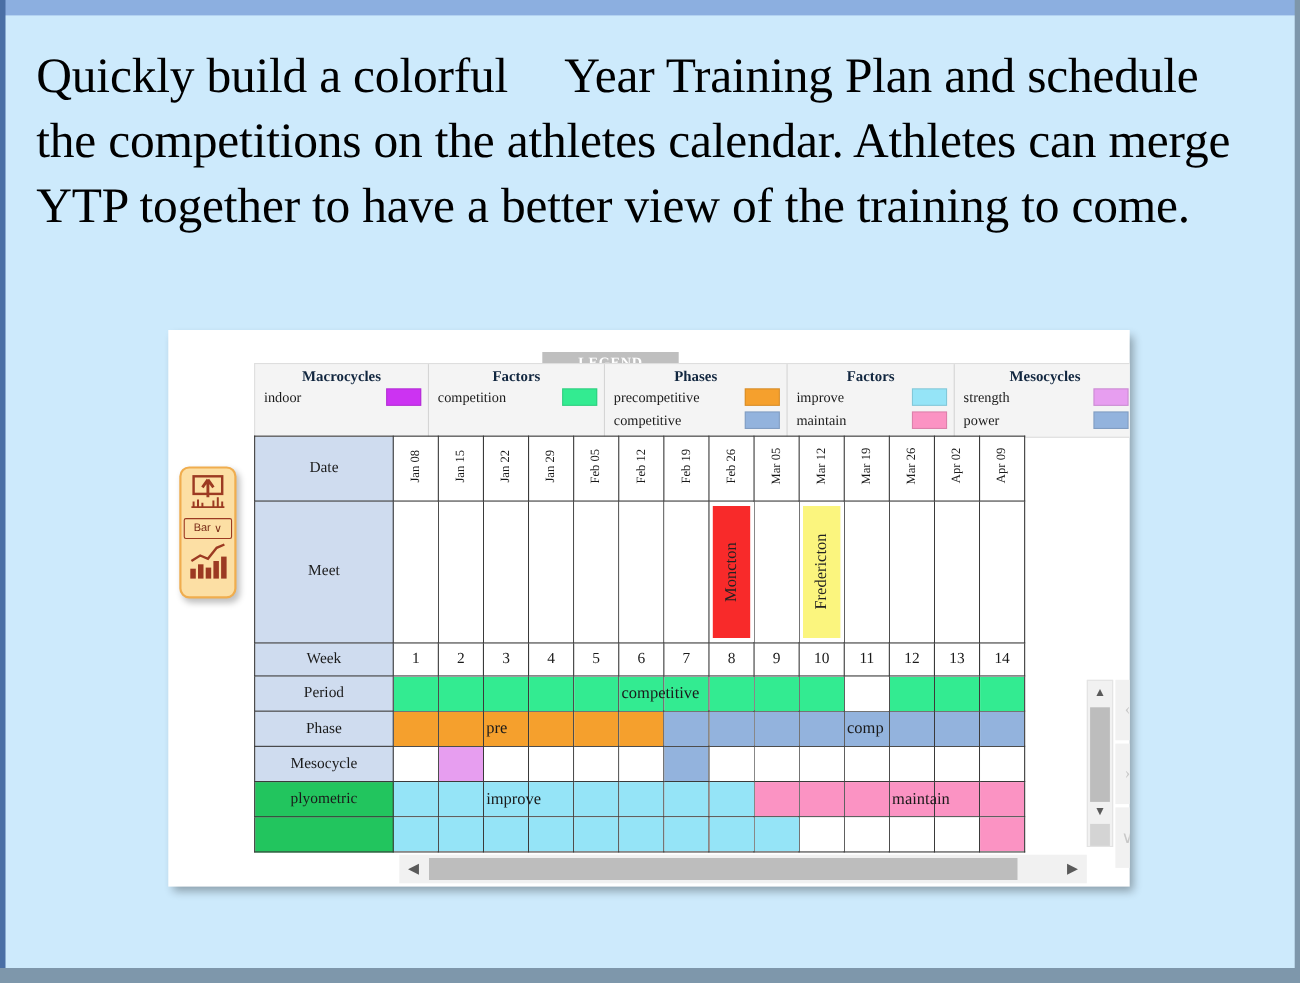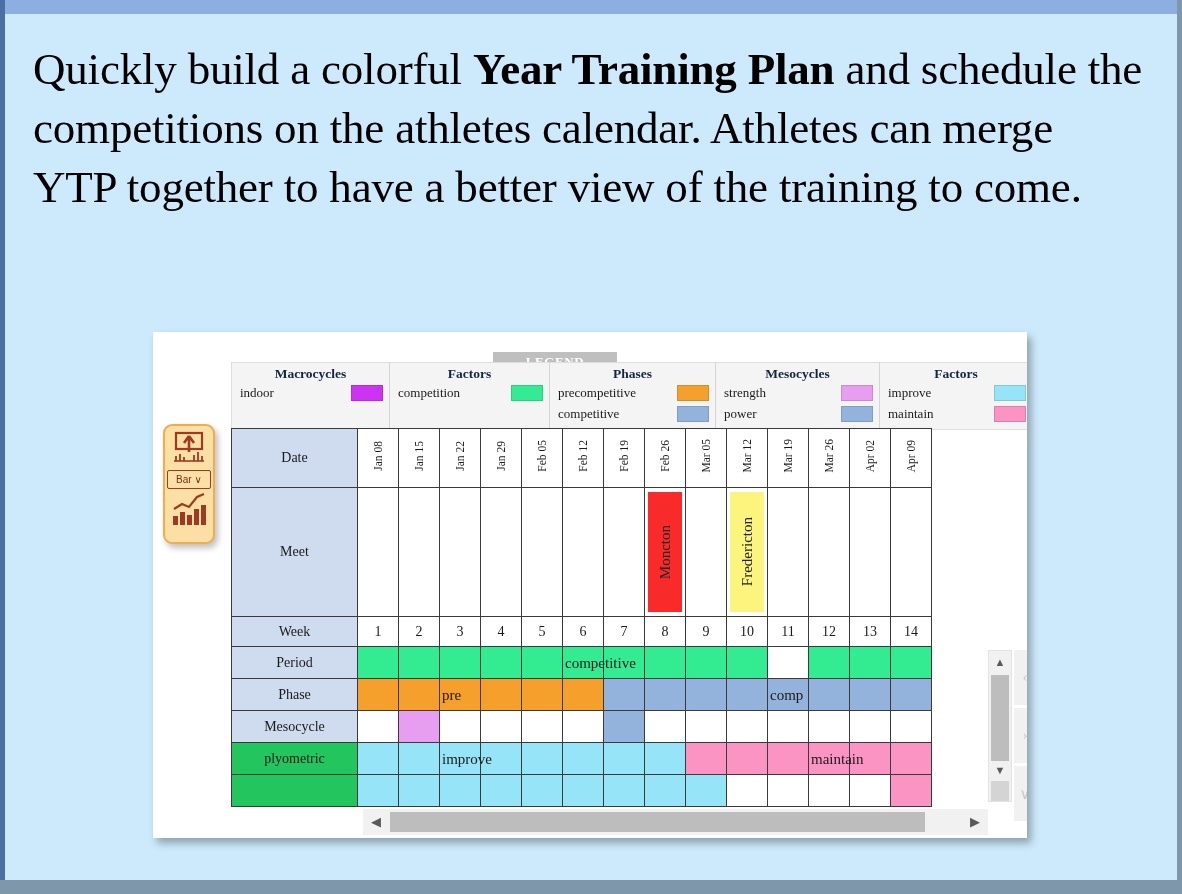--- a/index.html
+++ b/index.html
@@ -15,25 +15,25 @@
   #slide-left-edge{position:absolute;left:0;top:0;width:5px;height:894px;background:#4a6fa5;}
   #slide-right-edge{position:absolute;right:0;top:0;width:5px;height:894px;background:#7e97ab;}
 
   
   #headline{
     position:absolute;left:33px;top:40px;width:1110px;
     font-size:45px;line-height:59px;color:#000;
     font-family:"Liberation Serif", serif;
     letter-spacing:-0.2px;
   }
-  #headline b{font-weight:bold;}
+  #headline b{font-weight:normal;margin-left:40px;}
 
   
   #app-panel{
-    position:absolute;left:153px;top:332px;width:874px;height:506px;
+    position:absolute;left:153px;top:300px;width:874px;height:506px;
     background:#ffffff;
     box-shadow:4px 5px 8px rgba(0,0,0,0.32);
     overflow:hidden;
   }
 
   
   #legend-tab{
     position:absolute;left:340px;top:20px;width:124px;height:19px;
     background:#bfbfbf;color:#ffffff;
     font-size:13px;font-weight:bold;text-align:center;line-height:19px;
@@ -184,40 +184,40 @@
         <div class="legend-title">Phases</div>
         <div class="legend-row">
           <span>precompetitive</span>
           <span class="legend-swatch" style="background: rgb(245, 160, 45);"></span>
         </div>
         <div class="legend-row">
           <span>competitive</span>
           <span class="legend-swatch" style="background: rgb(147, 179, 221);"></span>
         </div>
       </div>
+      <div class="legend-group" style="width: 152px;">
+        <div class="legend-title">Factors</div>
+        <div class="legend-row">
+          <span>improve</span>
+          <span class="legend-swatch" style="background: rgb(149, 228, 247);"></span>
+        </div>
+        <div class="legend-row">
+          <span>maintain</span>
+          <span class="legend-swatch" style="background: rgb(251, 147, 195);"></span>
+        </div>
+      </div>
       <div class="legend-group" style="width: 164px;">
         <div class="legend-title">Mesocycles</div>
         <div class="legend-row">
           <span>strength</span>
           <span class="legend-swatch" style="background: rgb(231, 158, 240);"></span>
         </div>
         <div class="legend-row">
           <span>power</span>
           <span class="legend-swatch" style="background: rgb(147, 179, 221);"></span>
-        </div>
-      </div>
-      <div class="legend-group" style="width: 152px;">
-        <div class="legend-title">Factors</div>
-        <div class="legend-row">
-          <span>improve</span>
-          <span class="legend-swatch" style="background: rgb(149, 228, 247);"></span>
-        </div>
-        <div class="legend-row">
-          <span>maintain</span>
-          <span class="legend-swatch" style="background: rgb(251, 147, 195);"></span>
         </div>
       </div>
     </div>
 
   <div id="grid-wrap">
     <table class="ytp">
       <tbody id="grid-body">
           <tr>
             <td class="rowhdr">Date</td>
             <td class="datecell"><span>Jan 08</span></td>

